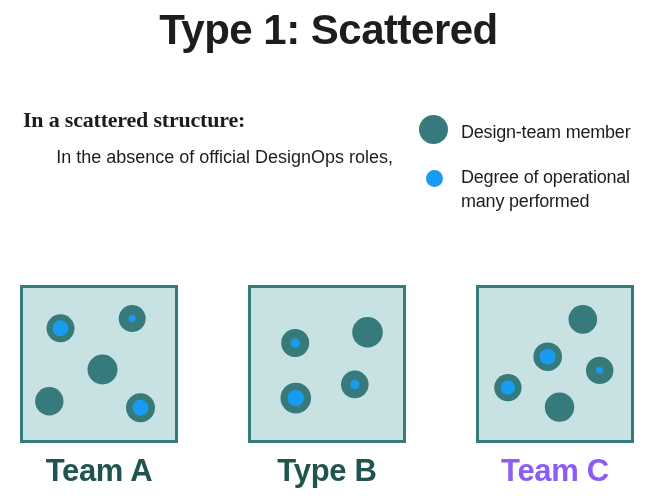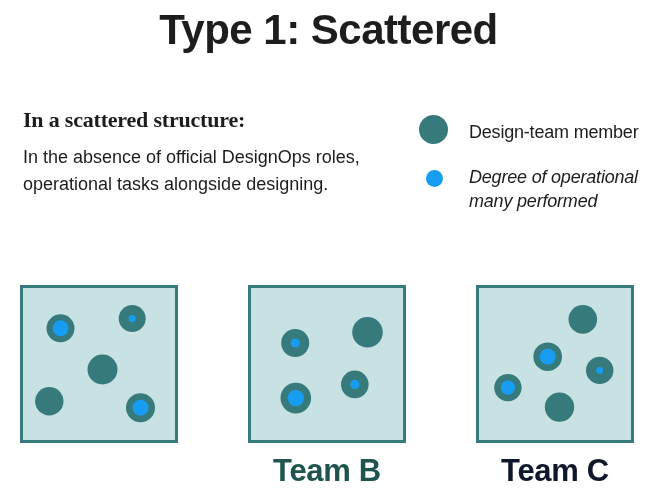--- a/index.html
+++ b/index.html
@@ -24,29 +24,29 @@
   }
 
   .desc { position: absolute; left: 23px; top: 108px; width: 370px; color: #1d1d1b; }
   .desc-heading {
     font-size: 22px;
     font-weight: bold;
     line-height: 24px;
     letter-spacing: -0.2px;
     font-family: Liberation Serif, serif;
   }
-  .desc-body { margin-top: 12px; font-size: 18px; line-height: 26.5px; }
+  .desc-body { margin-top: 12px; font-size: 18px; line-height: 26.5px; text-align: right; }
 
   .legend { position: absolute; left: 0; top: 0; }
   .legend-swatch { position: absolute; border-radius: 50%; }
   .legend-swatch.member { left: 419px; top: 115px; width: 29px; height: 29px; }
   .legend-swatch.degree { left: 426px; top: 170px; width: 17px; height: 17px; }
-  .legend-label { position: absolute; left: 461px; font-size: 18px; color: #1d1d1b; letter-spacing: -0.2px; white-space: nowrap; margin-left: 8px; }
+  .legend-label { position: absolute; left: 461px; font-size: 18px; color: #1d1d1b; letter-spacing: -0.2px; white-space: nowrap; }
   .legend-label.first { top: 121px; line-height: 22px; }
-  .legend-label.second { top: 165px; line-height: 24px; font-style: italic; }
+  .legend-label.second { top: 165px; line-height: 24px; }
 
   .team { position: absolute; top: 285px; width: 158px; }
   .team-a { left: 20px; }
   .team-b { left: 248px; }
   .team-c { left: 476px; }
   .team-box { display: block; }
   .team-name {
     margin-top: 11px;
     text-align: center;
     font-size: 31px;
@@ -59,21 +59,20 @@
 <body>
 
 <div class="canvas">
 
   <div class="title" style="color: rgb(29, 29, 27);">Type 1: Scattered</div>
 
   <div class="desc">
     <div class="desc-heading">In a scattered structure:</div>
     <div class="desc-body">
         <div>In the absence of official DesignOps roles,</div>
-        <div>operational tasks alongside designing.</div>
       </div>
   </div>
 
   <div class="legend">
     <span class="legend-swatch member" style="background: rgb(55, 122, 123);"></span>
     <div class="legend-label first">
         <div>Design-team member</div>
       </div>
     <span class="legend-swatch degree" style="background: rgb(24, 156, 242);"></span>
     <div class="legend-label second">
@@ -87,44 +86,45 @@
       <rect x="1.5" y="1.5" width="155" height="155" fill="#c8e2e4" stroke="#377a7b" stroke-width="3"></rect>
     <circle cx="40.5" cy="43.3" r="14" fill="#377a7b"></circle>
         <circle cx="40.5" cy="43.3" r="8" fill="#189cf2"></circle>
         <circle cx="112.2" cy="33.5" r="13.5" fill="#377a7b"></circle>
         <circle cx="112.2" cy="33.5" r="3.6" fill="#189cf2"></circle>
         <circle cx="82.5" cy="84.5" r="15" fill="#377a7b"></circle>
         <circle cx="29.3" cy="116.3" r="14.2" fill="#377a7b"></circle>
         <circle cx="120.5" cy="122.7" r="14.5" fill="#377a7b"></circle>
         <circle cx="120.5" cy="122.7" r="8" fill="#189cf2"></circle>
       </svg>
+    <div class="team-name" style="color: rgb(32, 85, 79);">Team A</div>
   </div>
 
   <div class="team team-b">
     <svg class="team-box" width="158" height="158" viewBox="0 0 158 158">
       <rect x="1.5" y="1.5" width="155" height="155" fill="#c8e2e4" stroke="#377a7b" stroke-width="3"></rect>
     <circle cx="47.2" cy="58" r="14" fill="#377a7b"></circle>
         <circle cx="47.2" cy="58" r="4.6" fill="#189cf2"></circle>
         <circle cx="119.5" cy="47.2" r="15.3" fill="#377a7b"></circle>
         <circle cx="47.8" cy="113.1" r="15.3" fill="#377a7b"></circle>
         <circle cx="47.8" cy="113.1" r="8.2" fill="#189cf2"></circle>
         <circle cx="106.8" cy="99.4" r="13.8" fill="#377a7b"></circle>
         <circle cx="106.8" cy="99.4" r="4.6" fill="#189cf2"></circle>
       </svg>
-    <div class="team-name" style="color: rgb(32, 85, 79);">Team B</div>
+    <div class="team-name" style="color: rgb(32, 85, 79);">Type B</div>
   </div>
 
   <div class="team team-c">
     <svg class="team-box" width="158" height="158" viewBox="0 0 158 158">
       <rect x="1.5" y="1.5" width="155" height="155" fill="#c8e2e4" stroke="#377a7b" stroke-width="3"></rect>
     <circle cx="106.8" cy="34.4" r="14.3" fill="#377a7b"></circle>
         <circle cx="71.7" cy="71.7" r="14.3" fill="#377a7b"></circle>
         <circle cx="71.7" cy="71.7" r="8" fill="#189cf2"></circle>
         <circle cx="123.7" cy="85.4" r="13.7" fill="#377a7b"></circle>
         <circle cx="123.7" cy="85.4" r="3.4" fill="#189cf2"></circle>
         <circle cx="31.9" cy="102.6" r="13.7" fill="#377a7b"></circle>
         <circle cx="31.9" cy="102.6" r="7.2" fill="#189cf2"></circle>
         <circle cx="83.5" cy="122.1" r="14.7" fill="#377a7b"></circle>
       </svg>
-    <div class="team-name" style="color: #0f172a;">Team C</div>
+    <div class="team-name" style="color: #8b5cf6;">Team C</div>
   </div>
 
 </div>
 
 </body></html>

